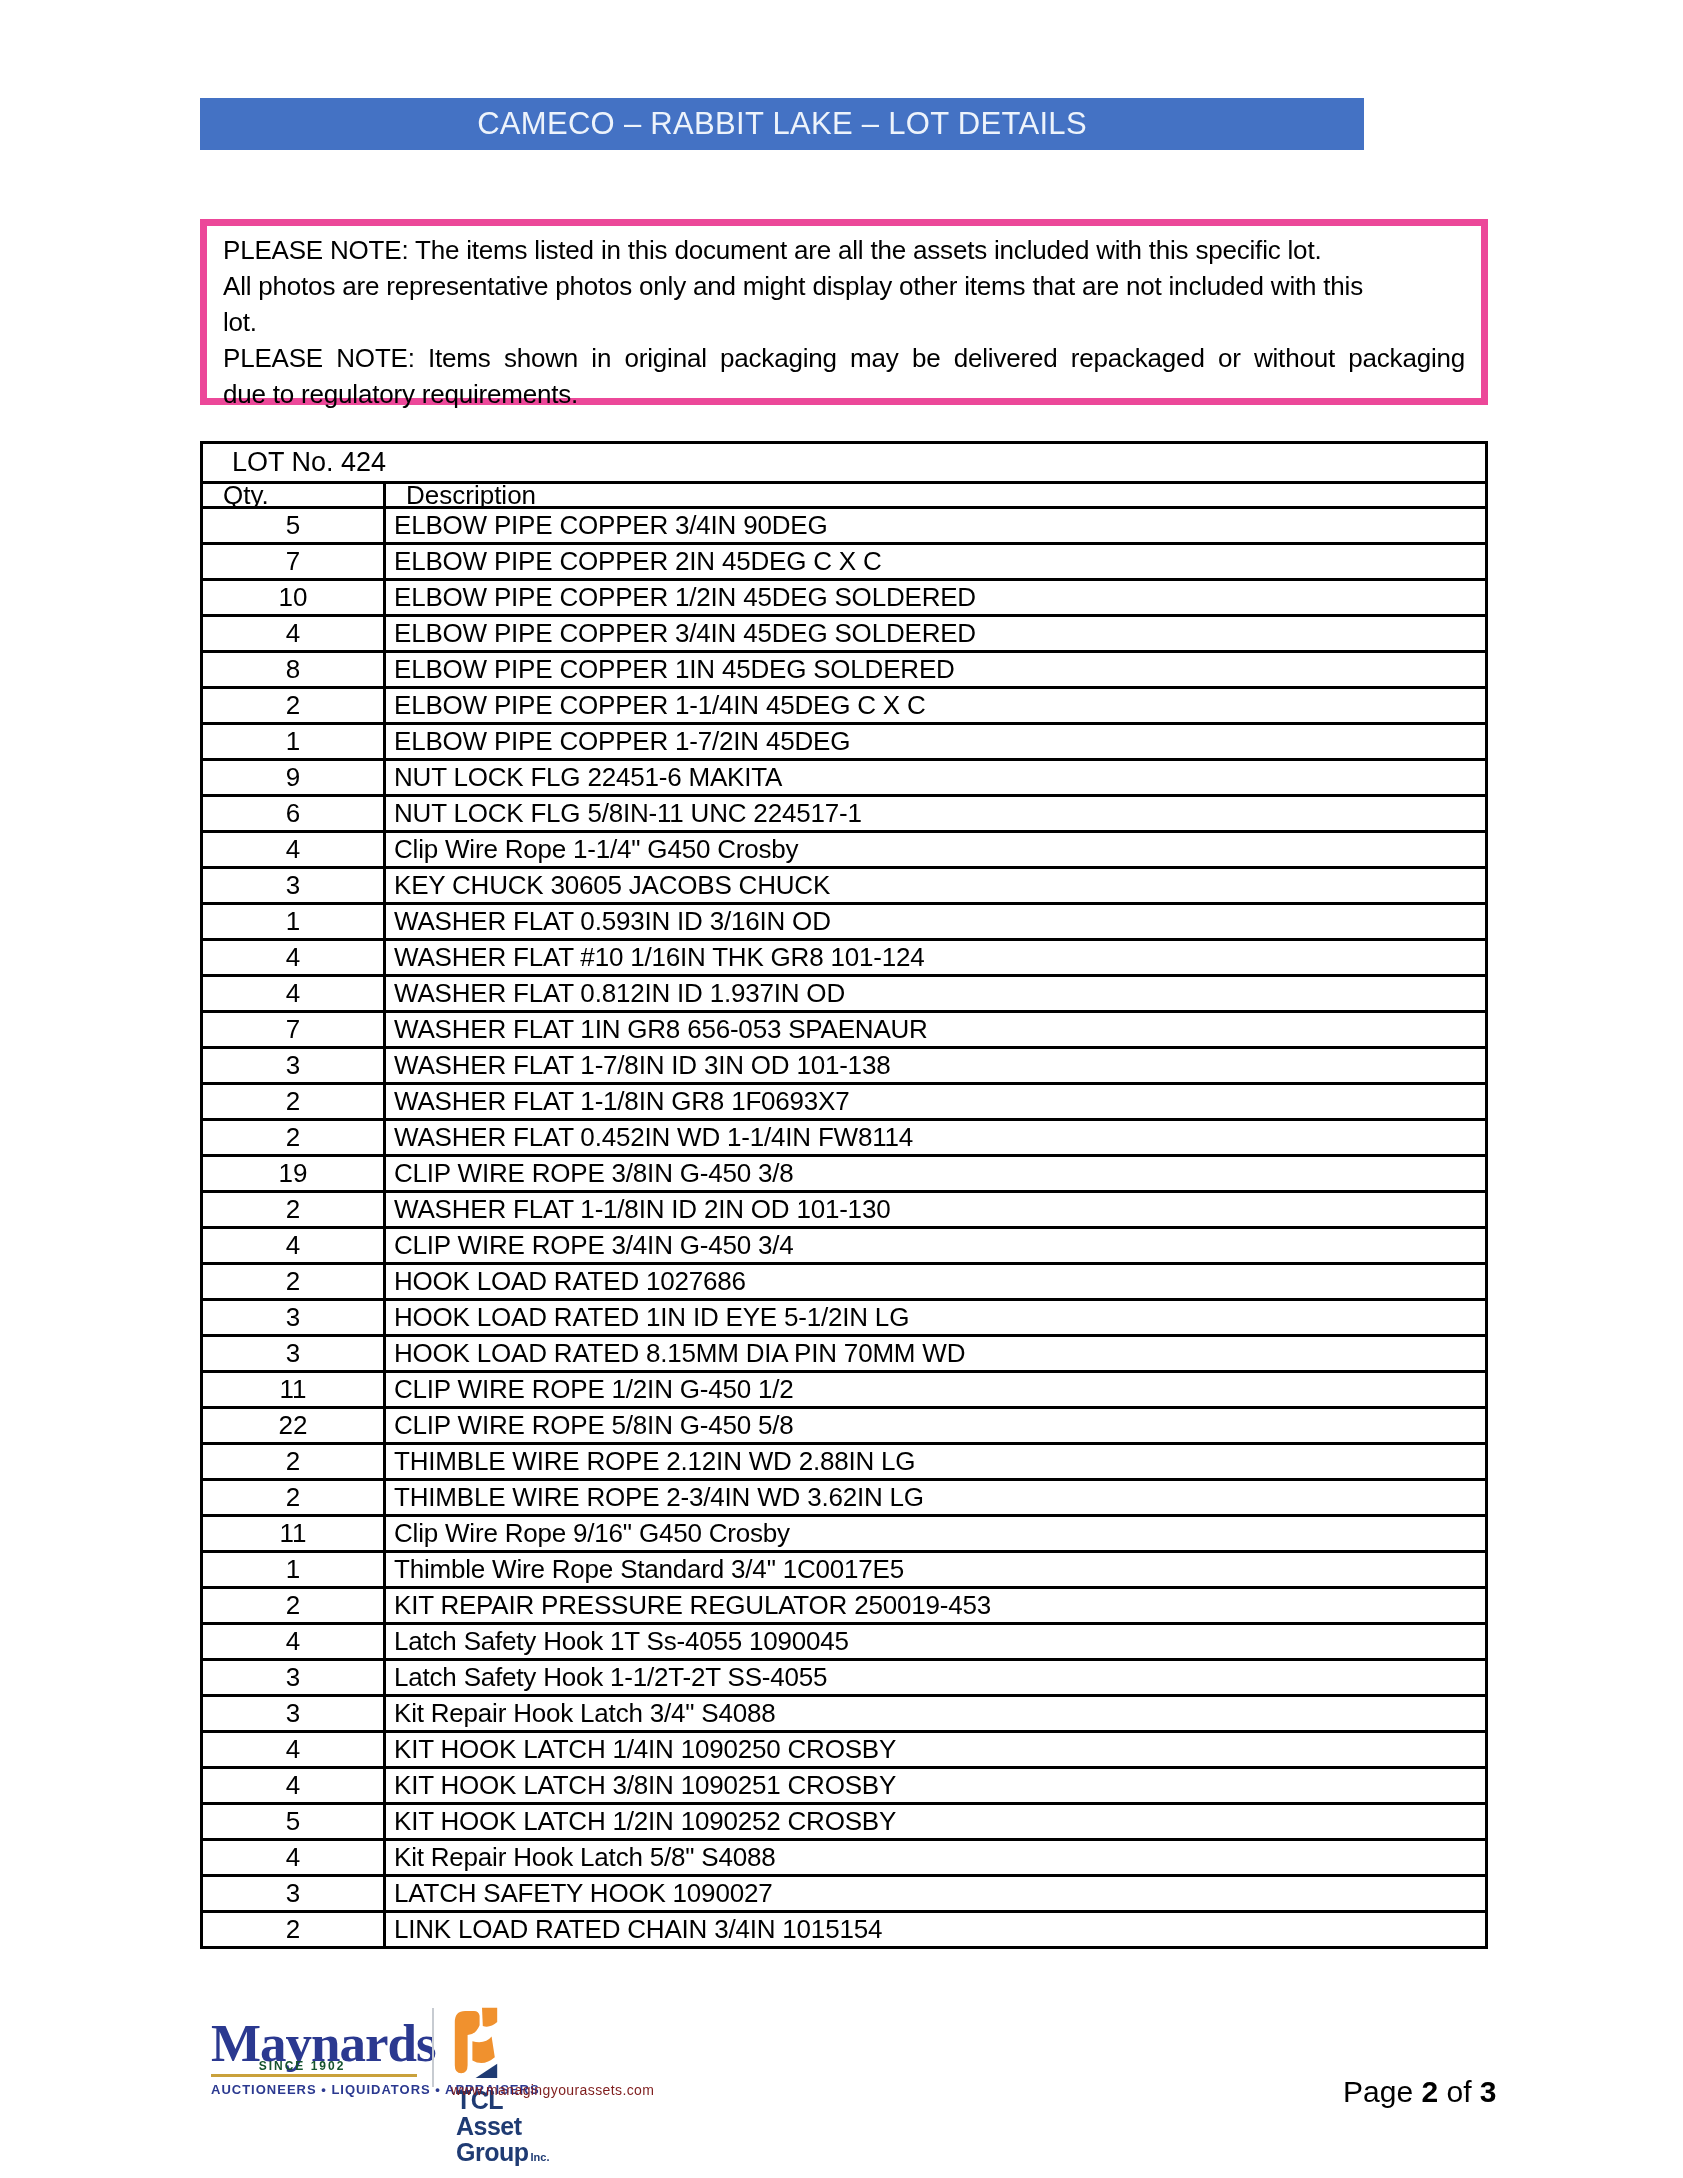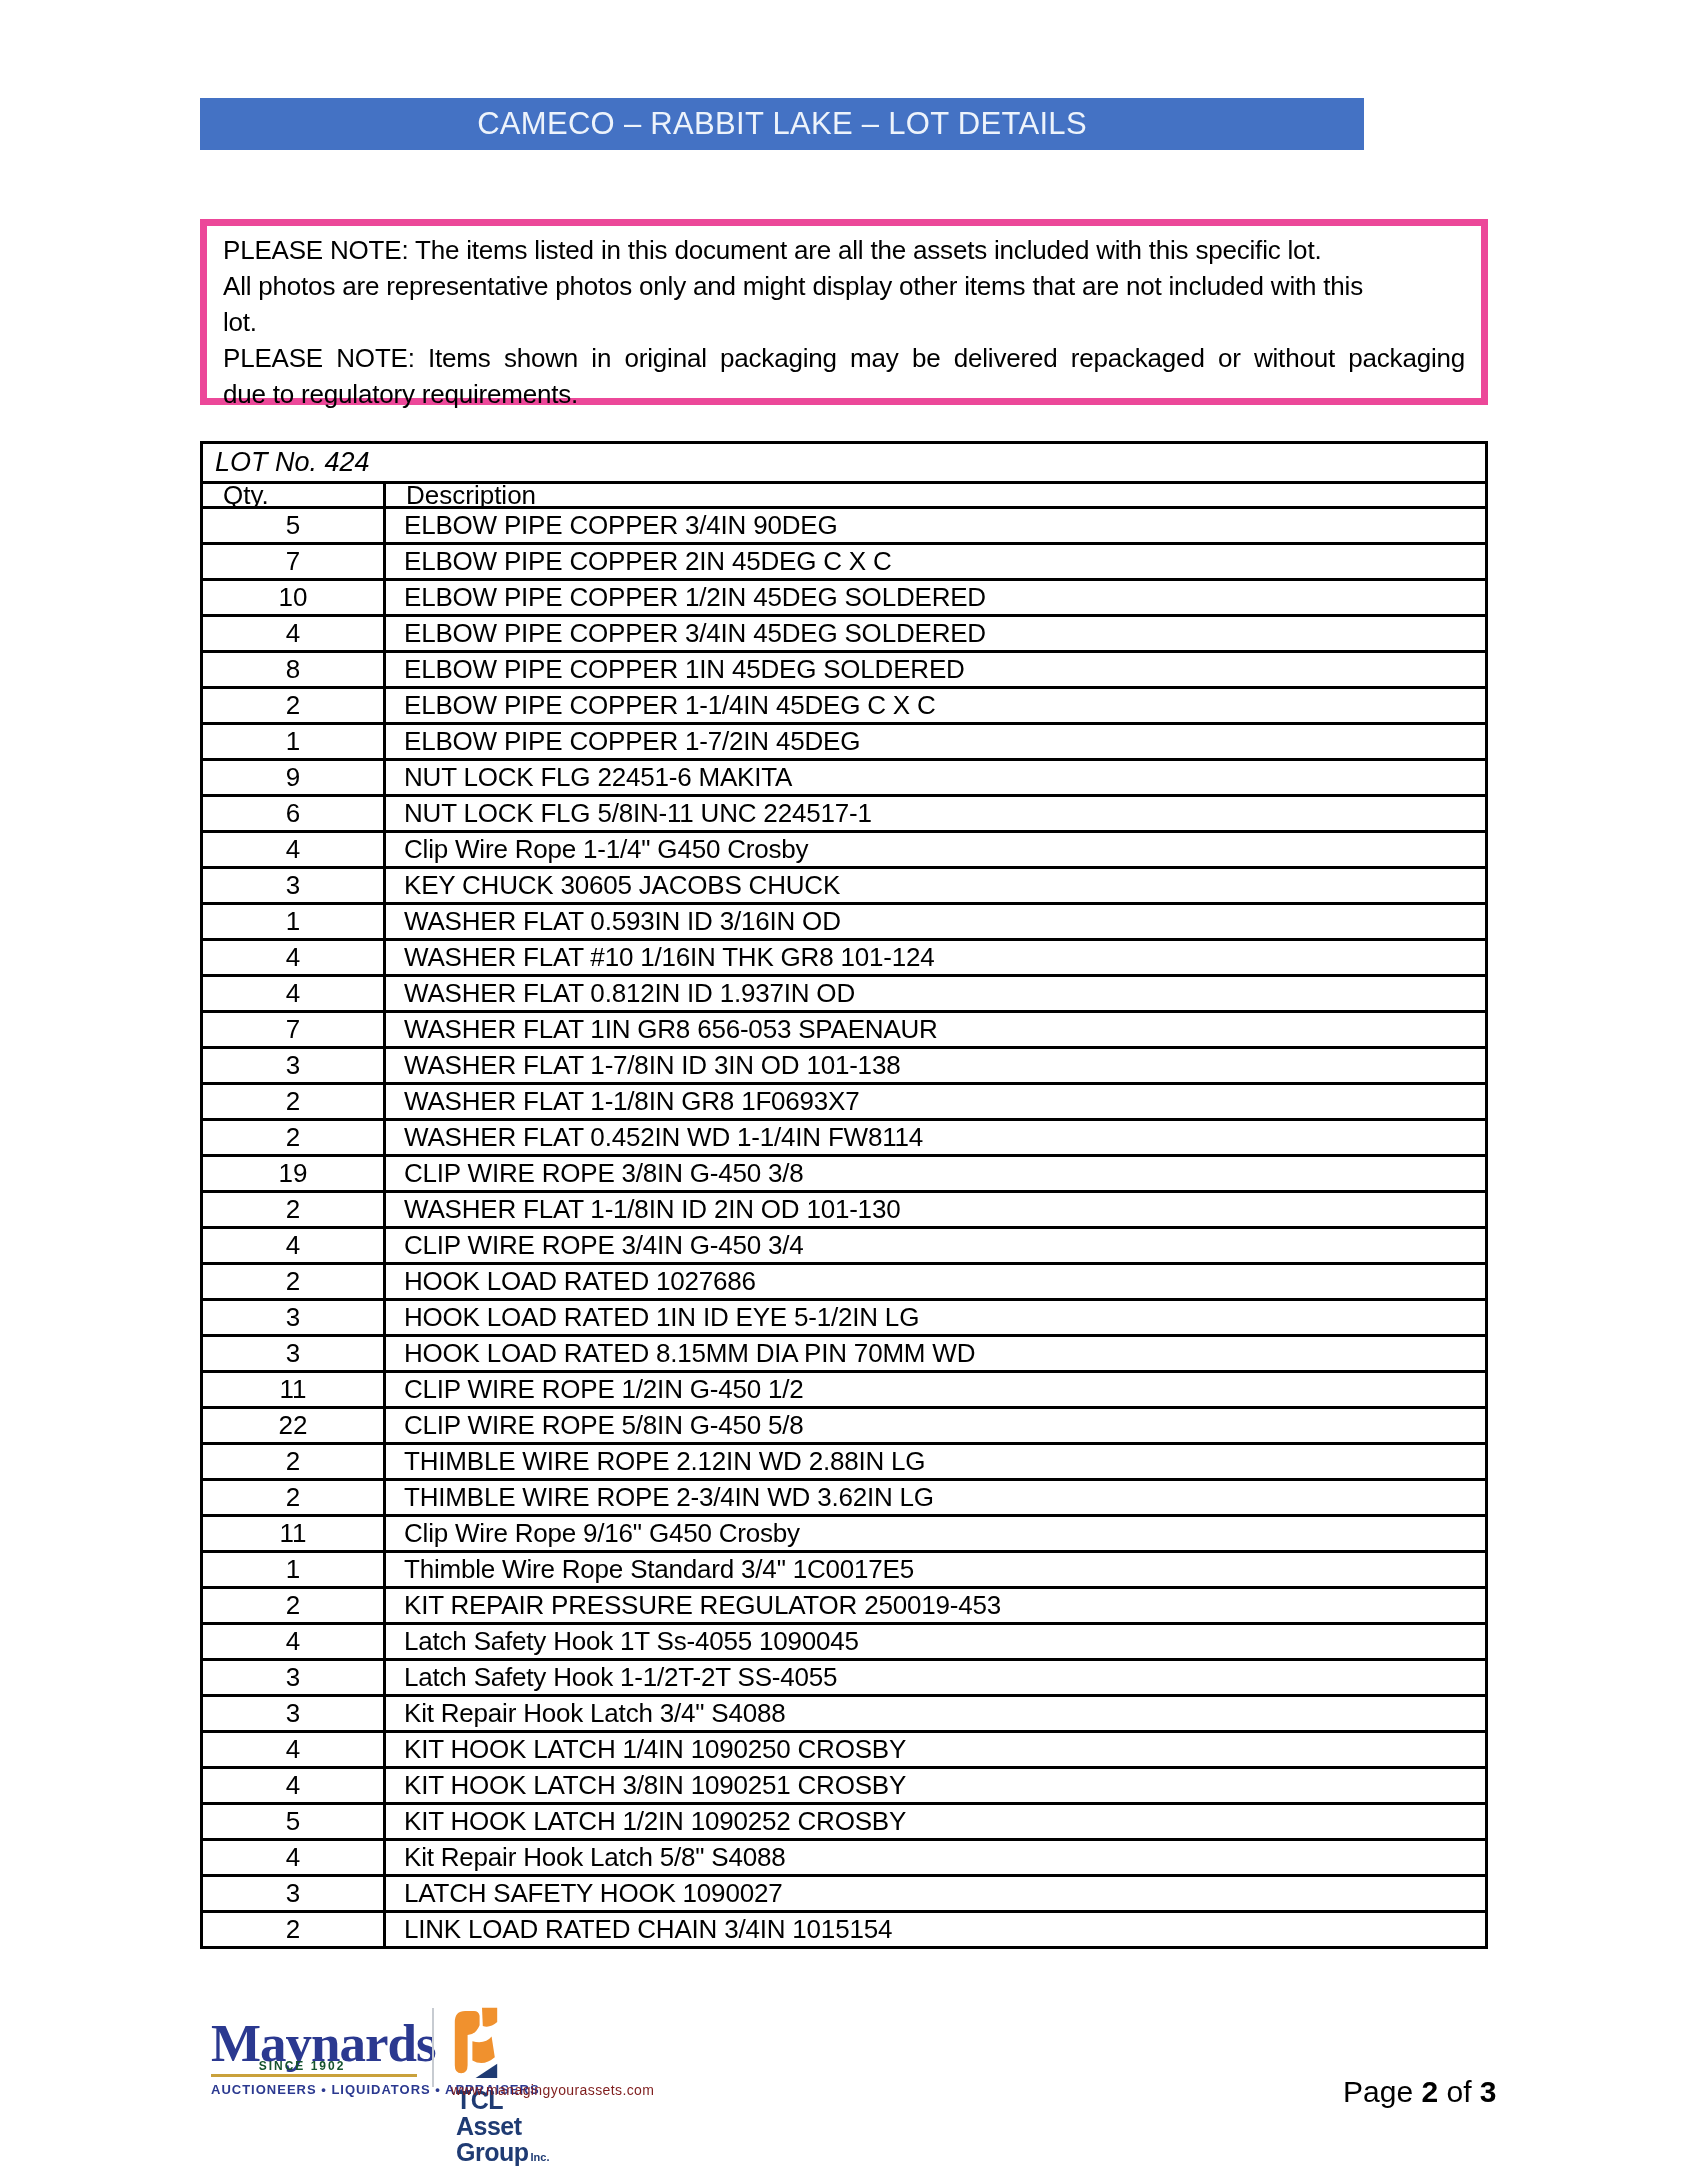--- a/index.html
+++ b/index.html
@@ -27,24 +27,24 @@
   }
   .note-line:nth-child(4) { text-align:justify; text-align-last:justify; white-space:normal; }
 
   
   .lot-table {
     position:absolute; left:200px; top:441px; width:1288px; box-sizing:border-box;
     display:grid; grid-template-columns:180px 1fr;
     background:#000; gap:3px; padding:3px;
   }
   .cell { background:#fff; display:flex; align-items:center; font-size:26px; }
-  .cell.lot-head { grid-column:1 / -1; height:37px; padding-left:12px; font-size:27px;font-style:italic; }
+  .cell.lot-head { grid-column:1 / -1; height:37px; padding-left:29px; font-size:27px; }
   .cell.col-head { height:22px; padding-left:20px; }
   .cell.qty  { height:33px; justify-content:center; }
-  .cell.desc { height:33px; padding-left:18px; letter-spacing:-0.2px; }
+  .cell.desc { height:33px; padding-left:8px; letter-spacing:-0.2px; }
 
   
   .maynards { position:absolute; left:211px; top:2018px; width:212px; }
   .mayn-word {
     font-family:"Liberation Serif", serif; font-weight:bold; font-size:53px;
     color:#2B3990; line-height:0.95; letter-spacing:-1px;
   }
   .mayn-since {
     color:#14532d; font-size:12px; font-weight:bold; letter-spacing:2px;
     text-align:center; padding-right:30px; margin-top:-9px;

